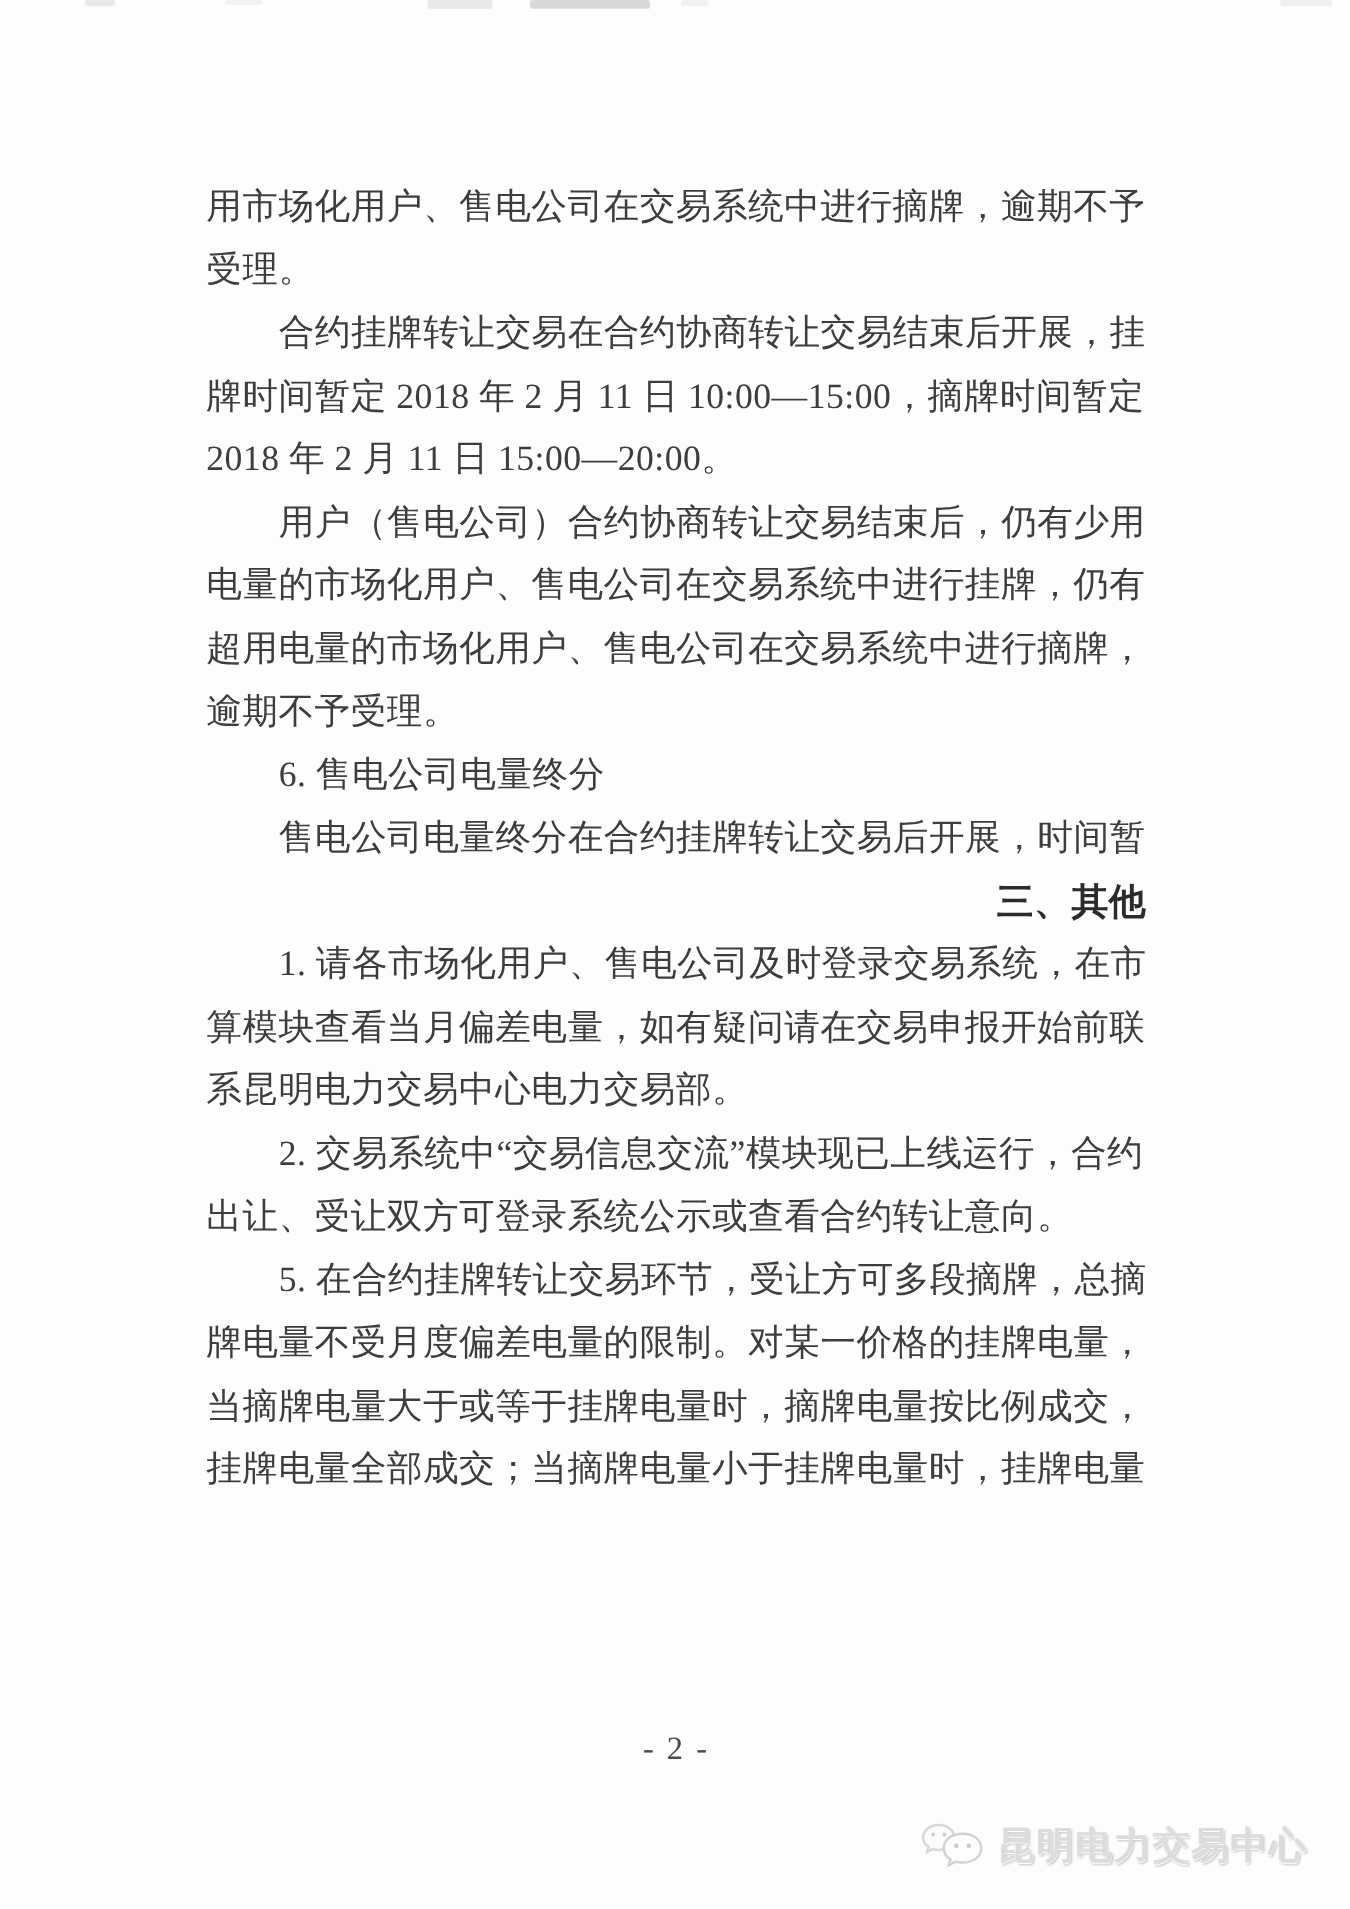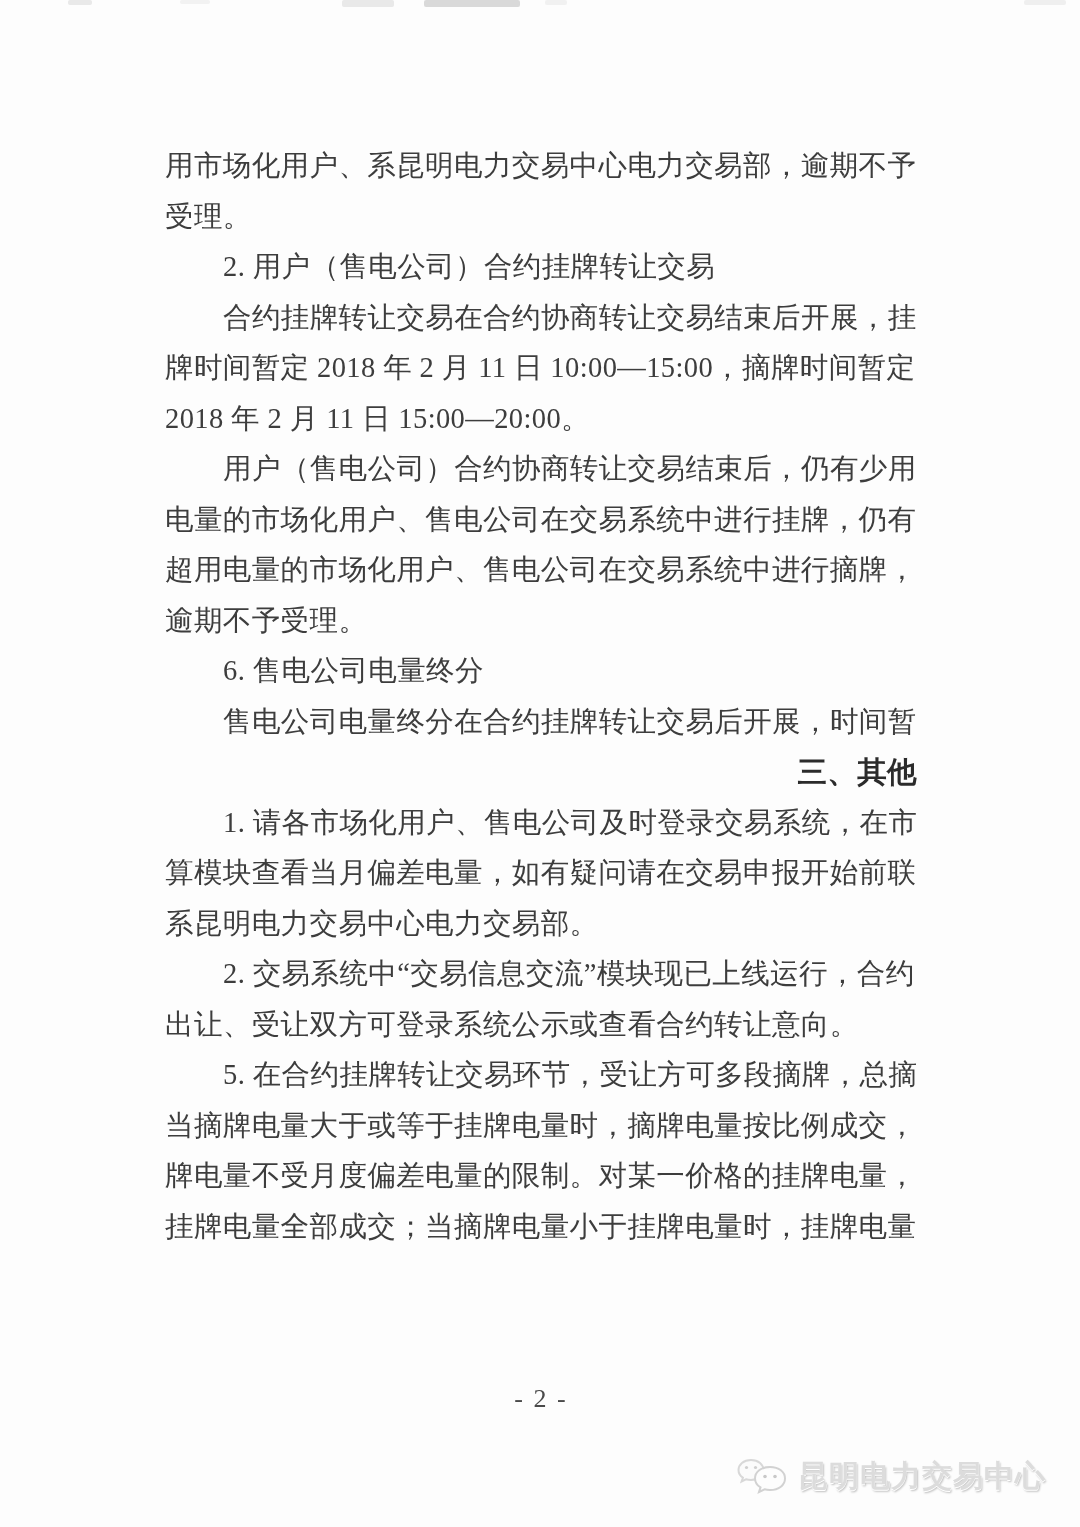--- a/index.html
+++ b/index.html
@@ -88,41 +88,40 @@
 <div class="page">
 
   <div class="artifact a1"></div>
   <div class="artifact a2"></div>
   <div class="artifact a3"></div>
   <div class="artifact a4"></div>
   <div class="artifact a5"></div>
   <div class="artifact a6"></div>
 
   <div class="body-text">
-      <div class="line">用市场化用户、系昆明电力交易中心电力交易部，逾期不予</div>
+      <div class="line">用市场化用户、售电公司在交易系统中进行摘牌，逾期不予</div>
       <div class="line">受理。</div>
-      <div class="line indent">2. 用户（售电公司）合约挂牌转让交易</div>
       <div class="line indent">合约挂牌转让交易在合约协商转让交易结束后开展，挂</div>
       <div class="line">牌时间暂定 2018 年 2 月 11 日 10:00—15:00，摘牌时间暂定</div>
       <div class="line">2018 年 2 月 11 日 15:00—20:00。</div>
       <div class="line indent">用户（售电公司）合约协商转让交易结束后，仍有少用</div>
       <div class="line">电量的市场化用户、售电公司在交易系统中进行挂牌，仍有</div>
       <div class="line">超用电量的市场化用户、售电公司在交易系统中进行摘牌，</div>
       <div class="line">逾期不予受理。</div>
       <div class="line indent">6. 售电公司电量终分</div>
       <div class="line indent">售电公司电量终分在合约挂牌转让交易后开展，时间暂</div>
       <div class="line indent bold">三、其他</div>
       <div class="line indent">1. 请各市场化用户、售电公司及时登录交易系统，在市</div>
       <div class="line">算模块查看当月偏差电量，如有疑问请在交易申报开始前联</div>
       <div class="line">系昆明电力交易中心电力交易部。</div>
       <div class="line indent">2. 交易系统中“交易信息交流”模块现已上线运行，合约</div>
       <div class="line">出让、受让双方可登录系统公示或查看合约转让意向。</div>
       <div class="line indent">5. 在合约挂牌转让交易环节，受让方可多段摘牌，总摘</div>
+      <div class="line">牌电量不受月度偏差电量的限制。对某一价格的挂牌电量，</div>
       <div class="line">当摘牌电量大于或等于挂牌电量时，摘牌电量按比例成交，</div>
-      <div class="line">牌电量不受月度偏差电量的限制。对某一价格的挂牌电量，</div>
       <div class="line">挂牌电量全部成交；当摘牌电量小于挂牌电量时，挂牌电量</div>
     </div>
 
   <div class="page-number">- 2 -</div>
 
   <div class="footer-brand">
     <span>
       <svg width="52" height="40" viewBox="0 0 52 40">
 
         <g stroke="#d8d8d8" stroke-width="2" fill="#fbfbfb">

